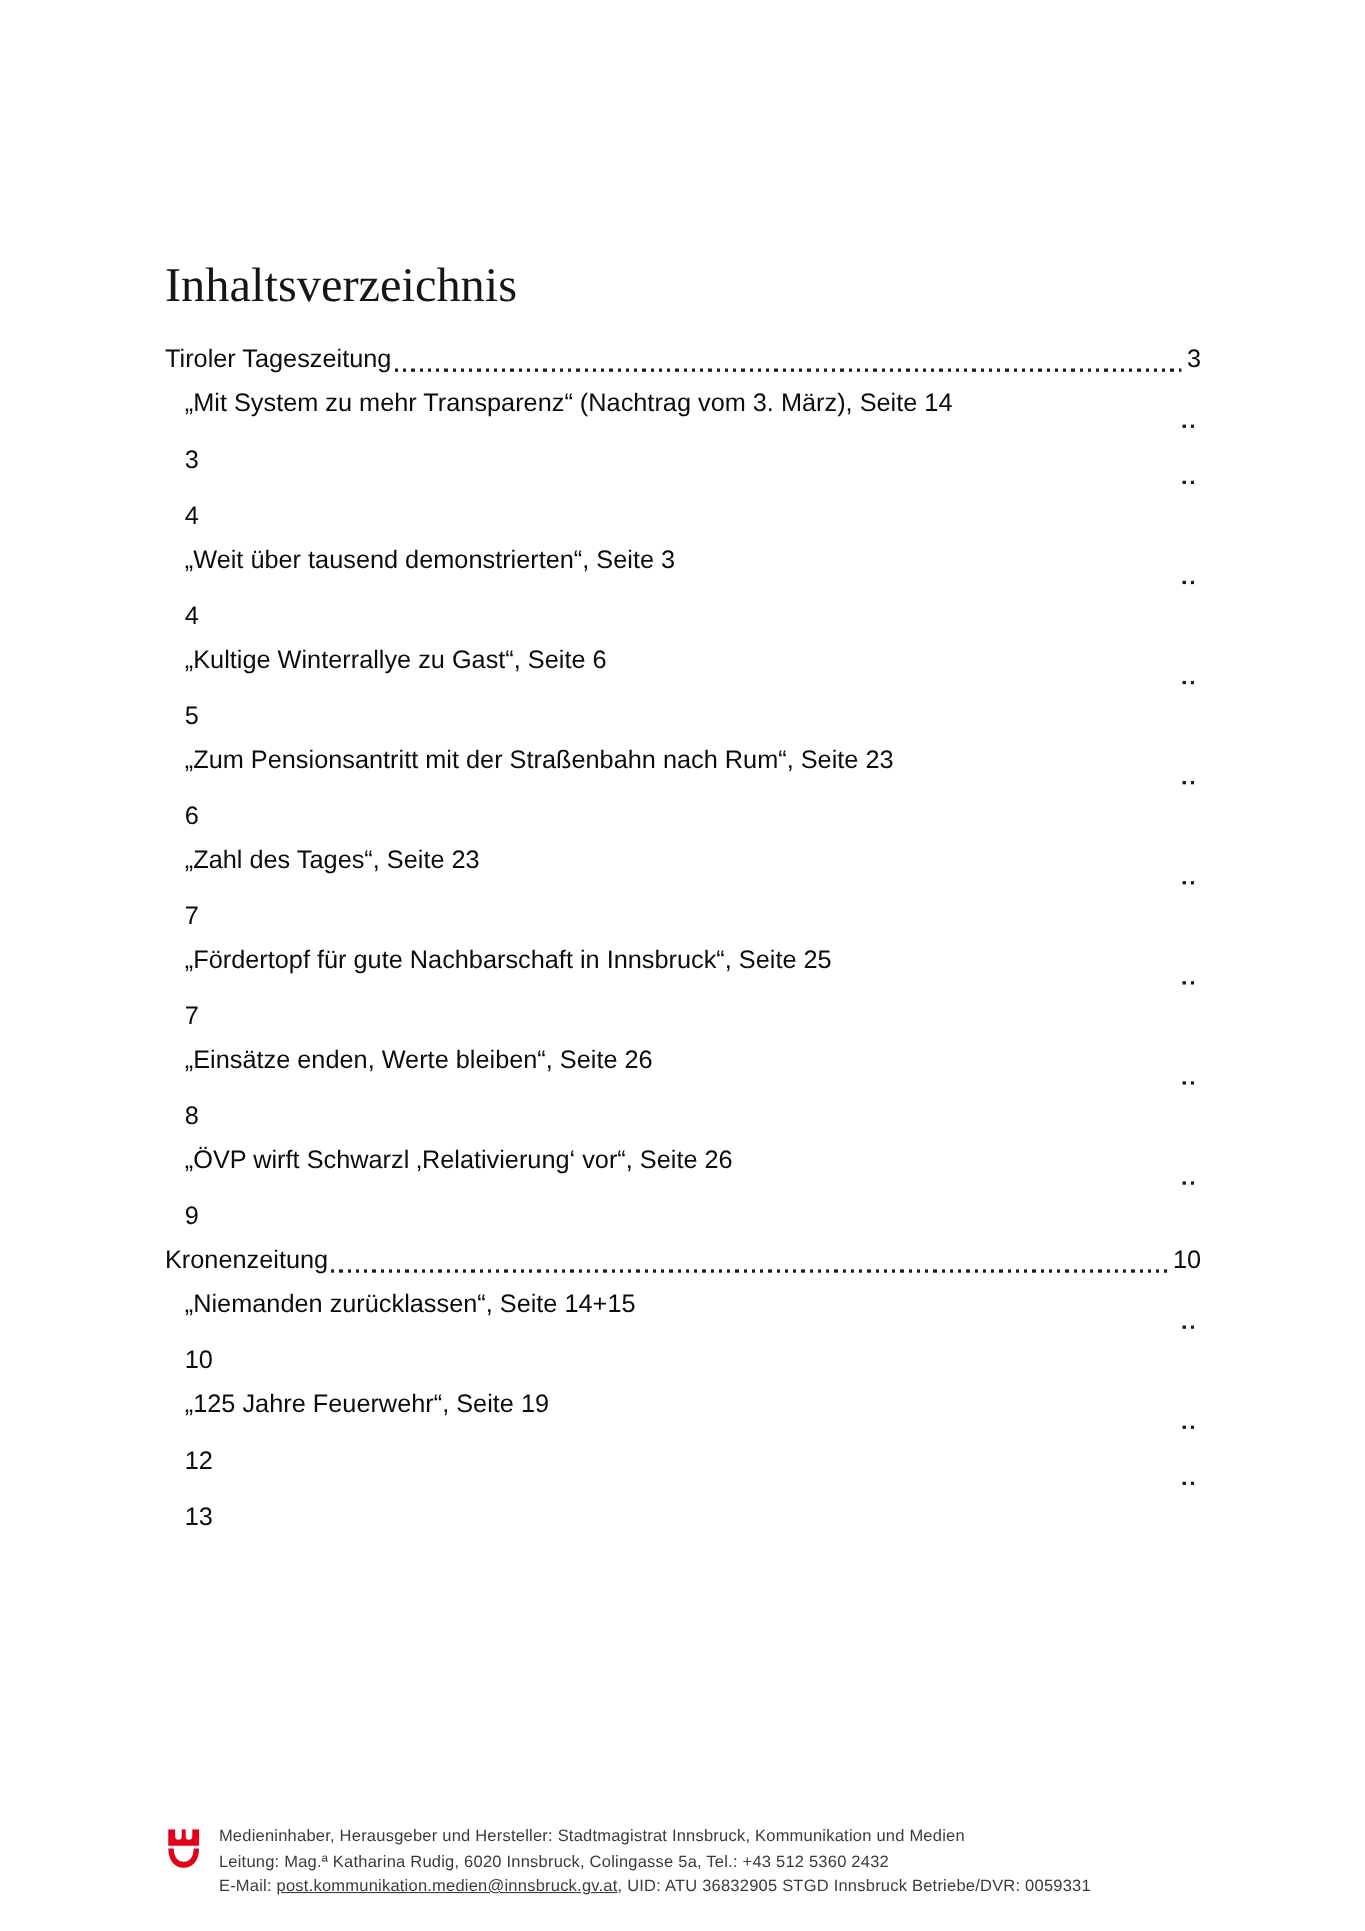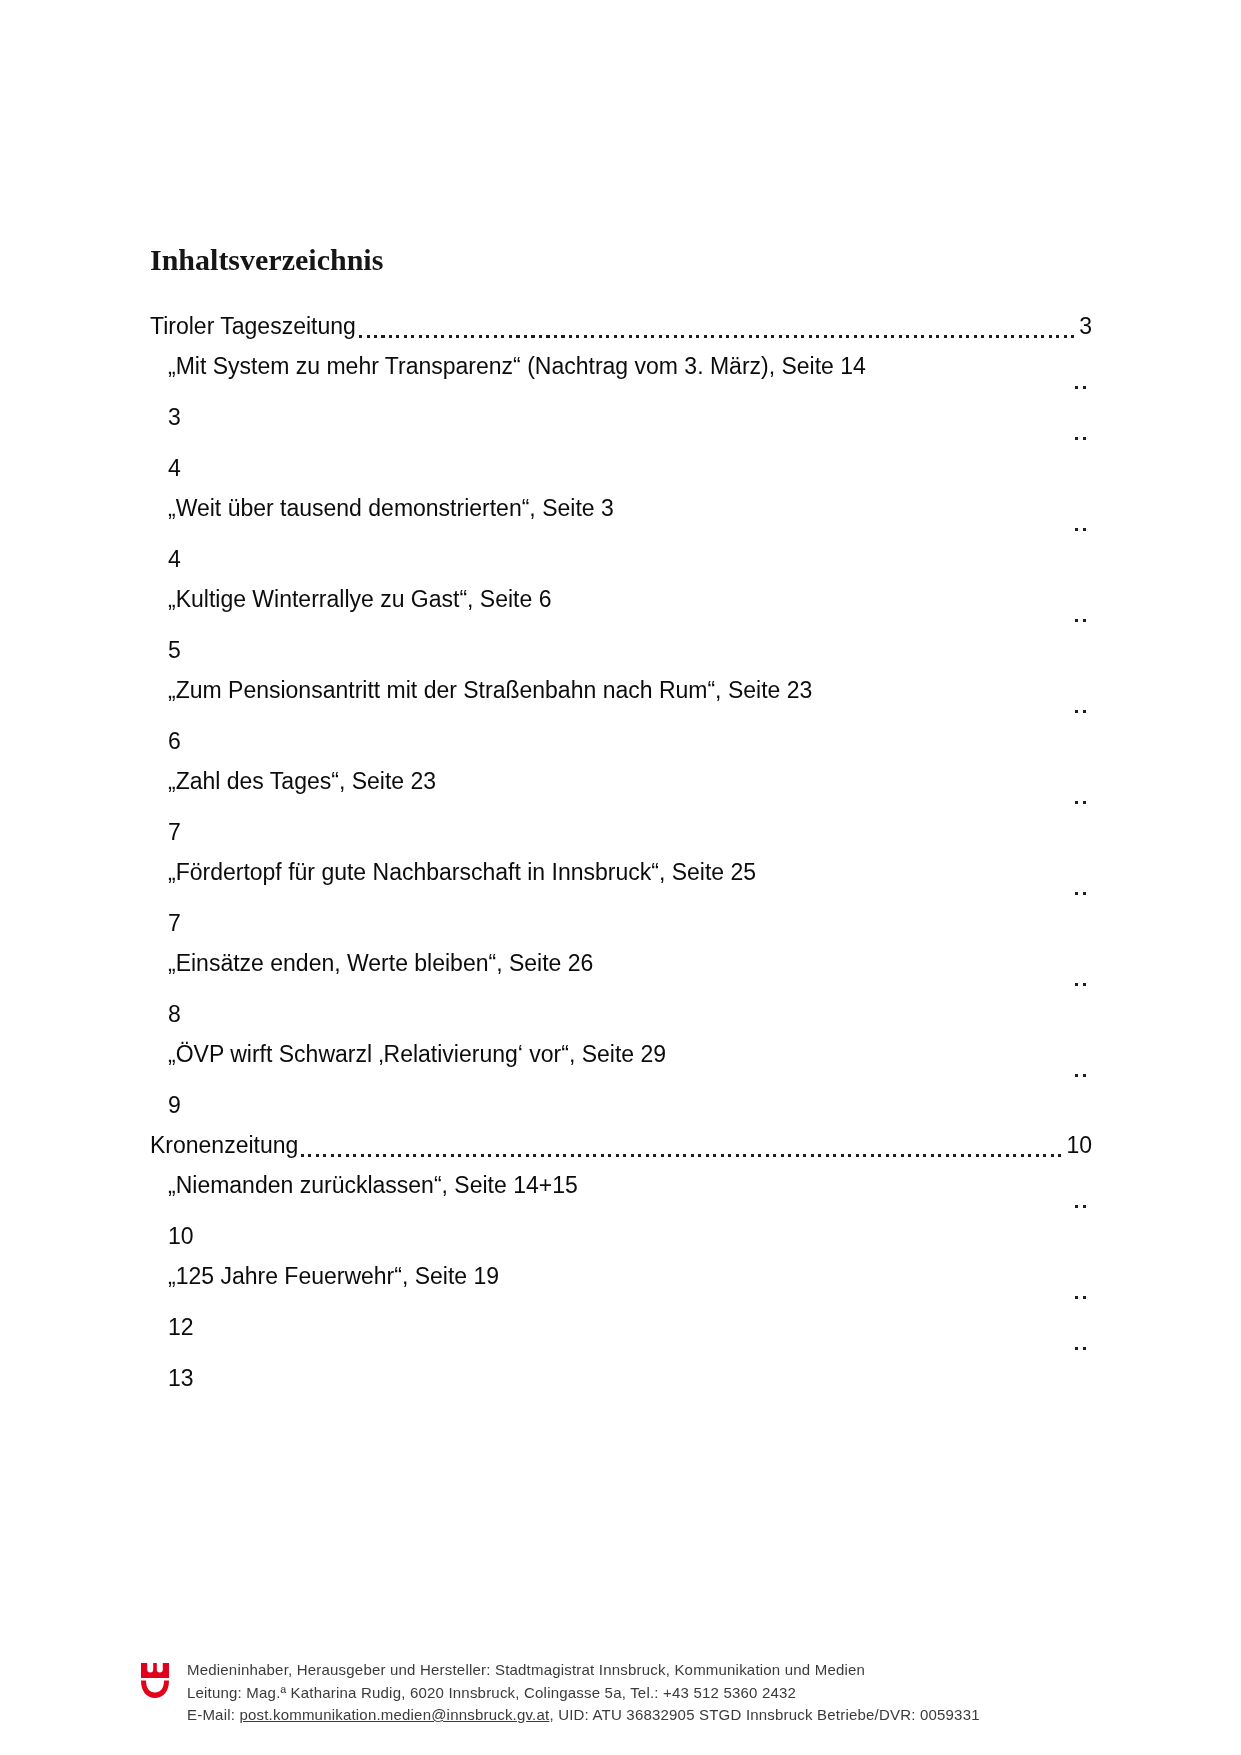--- a/index.html
+++ b/index.html
@@ -16,22 +16,22 @@
   
   .content {
     position: absolute;
     left: 150px;
     top: 243px;
     width: 942px;
   }
   .doc-title {
     margin: 0;
     font-family: "Liberation Serif", serif;
-    font-weight: 700;
-    font-size: 30px;
+    font-weight: 400;
+    font-size: 44px;
     line-height: 34px;
     color: #161616;
   }
   .toc { margin-top: 29px; }
   .toc-row {
     display: flex;
     align-items: baseline;
     line-height: 40px;
     font-size: 23px;
     color: #0c0c0c;
@@ -45,21 +45,21 @@
     align-self: flex-end;
     margin: 0 5px 8px 3px;
     background: repeating-linear-gradient(to right, #1d1d1d 0 3px, transparent 3px 7.5px);
     min-width: 12px;
   }
   .toc-page { white-space: nowrap; }
 
   
   .footer {
     position: absolute;
-    left: 140px;
+    left: 152px;
     top: 1659px;
     display: flex;
     align-items: flex-start;
   }
   .footer-logo {
     flex: 0 0 auto;
     width: 30px;
     height: 37px;
     margin: 4px 17px 0 0;
   }
@@ -134,21 +134,21 @@
         <span class="toc-page">7</span>
       </div>
 
       <div class="toc-row lvl2">
         <span class="toc-label">„Einsätze enden, Werte bleiben“, Seite 26</span>
         <span class="toc-leader"></span>
         <span class="toc-page">8</span>
       </div>
 
       <div class="toc-row lvl2">
-        <span class="toc-label">„ÖVP wirft Schwarzl ‚Relativierung‘ vor“, Seite 29</span>
+        <span class="toc-label">„ÖVP wirft Schwarzl ‚Relativierung‘ vor“, Seite 26</span>
         <span class="toc-leader"></span>
         <span class="toc-page">9</span>
       </div>
 
       <div class="toc-row lvl1">
         <span class="toc-label">Kronenzeitung</span>
         <span class="toc-leader"></span>
         <span class="toc-page">10</span>
       </div>
 

